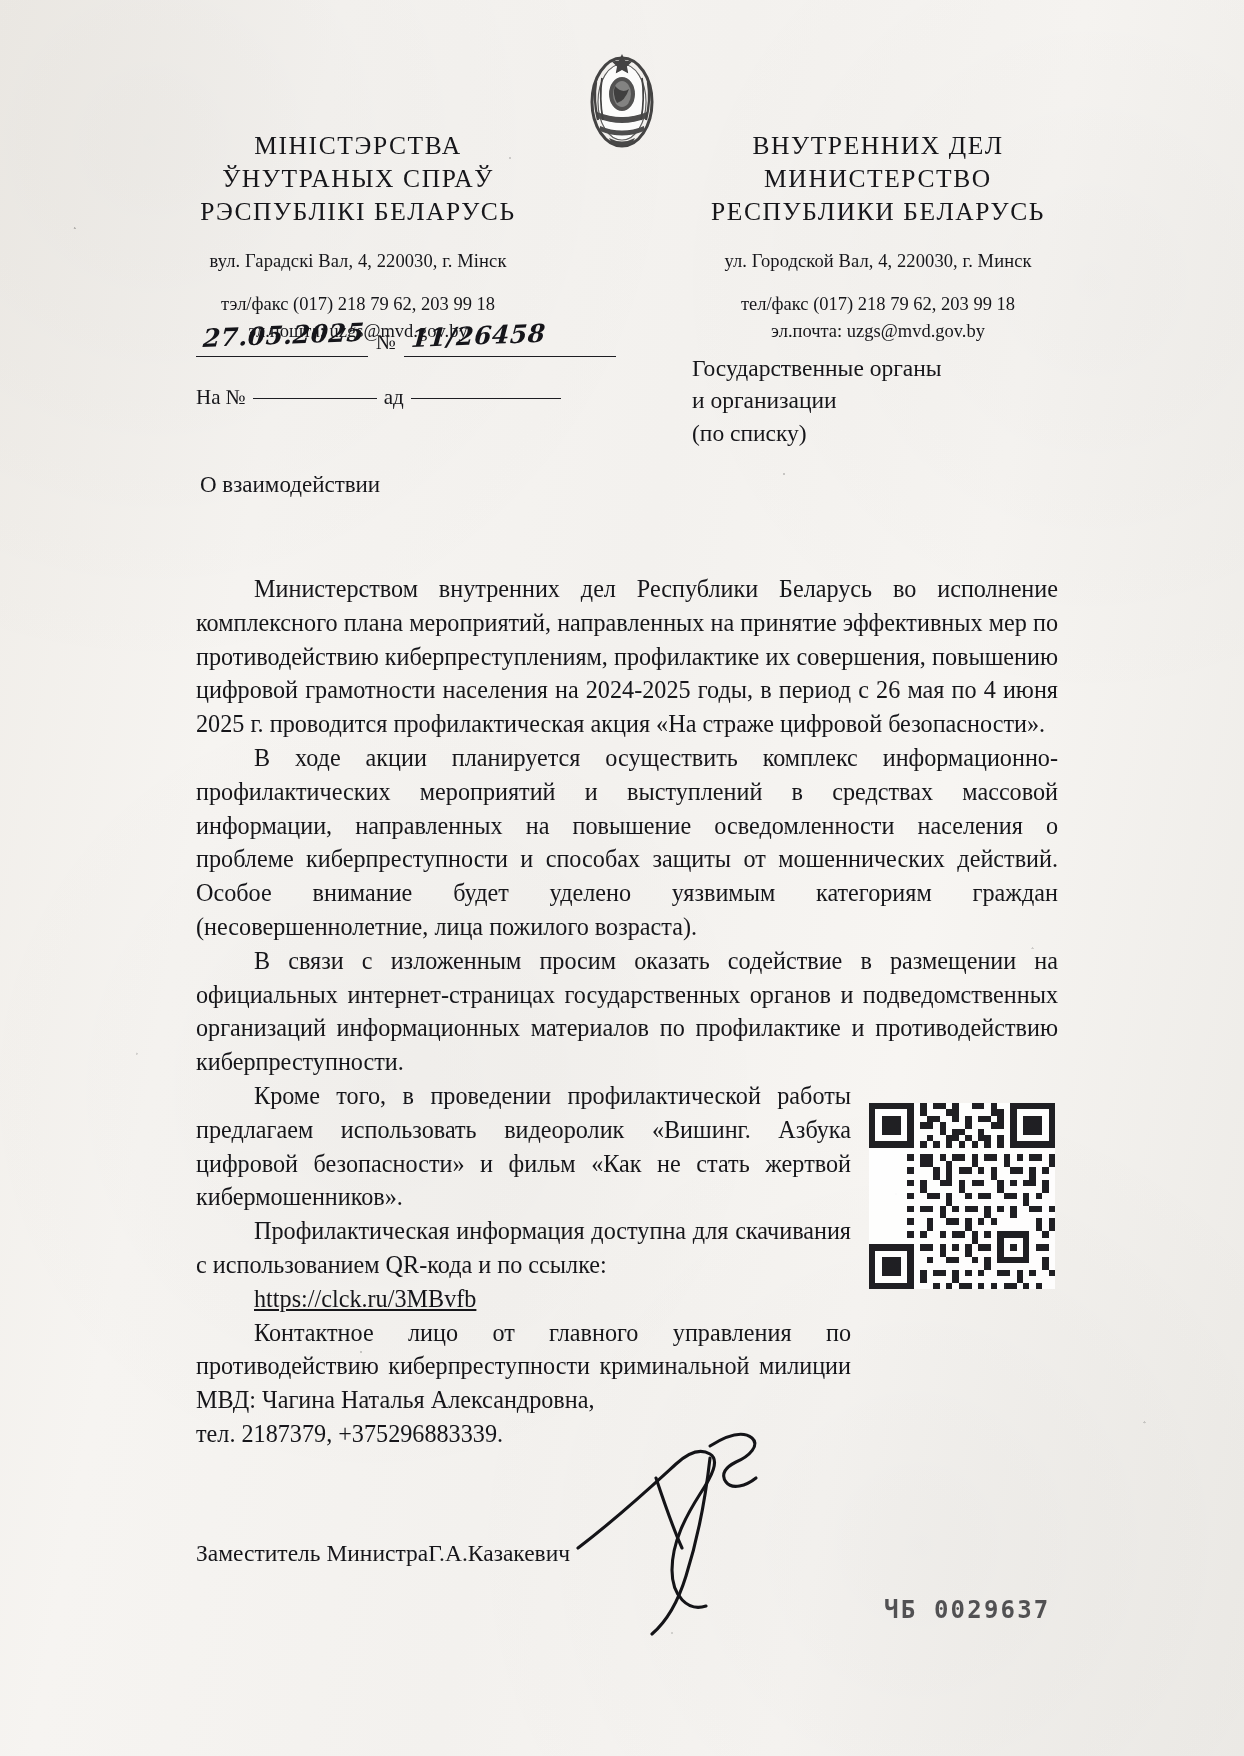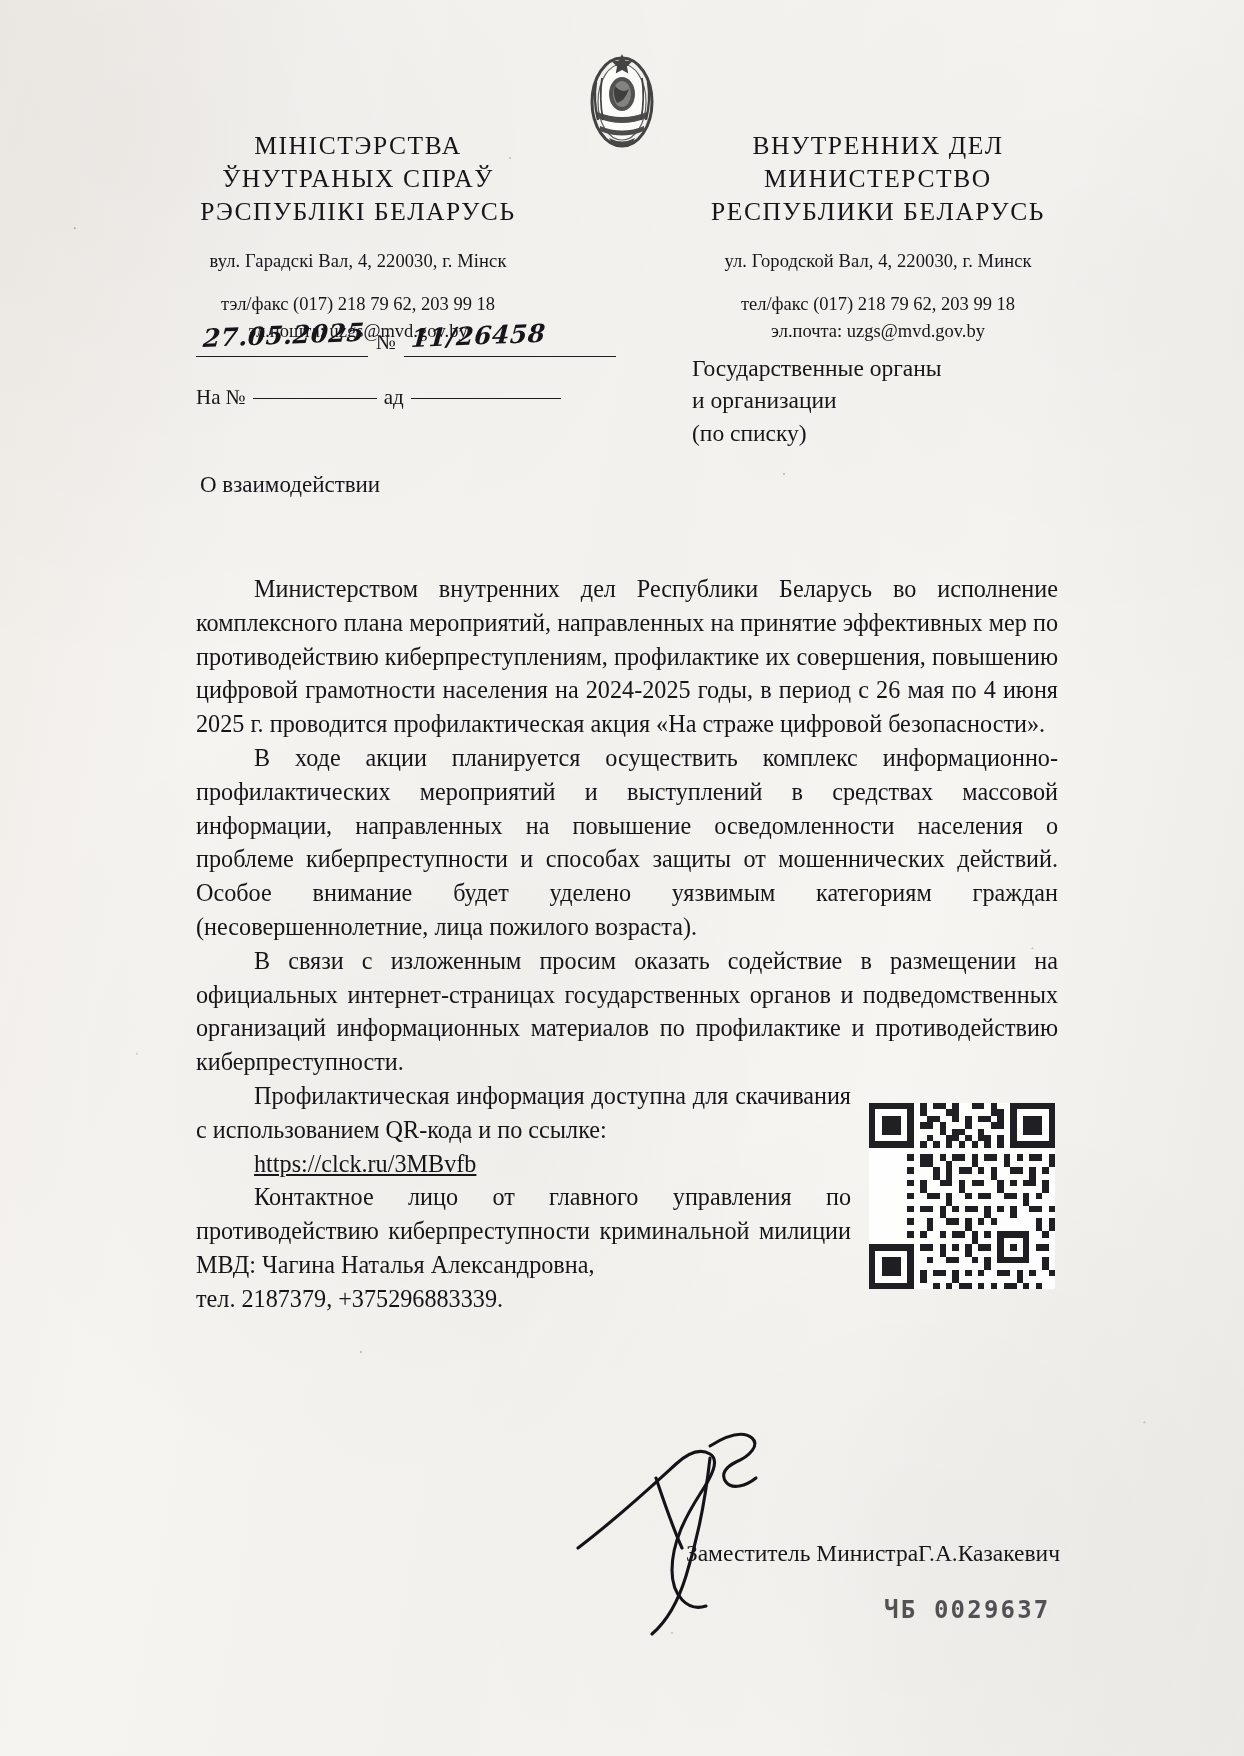--- a/index.html
+++ b/index.html
@@ -201,21 +201,21 @@
     opacity: .93;
   }
 
   
   .sig-row {
     position: absolute;
     top: 1540px;
     left: 196px;
     width: 864px;
     display: flex;
-    justify-content: flex-end;
+    justify-content: flex-start;
     align-items: baseline;
     font-size: 23.5px;
   }
   .scribble {
     position: absolute;
     top: 1420px;
     left: 560px;
     width: 260px;
     height: 230px;
     pointer-events: none;
@@ -316,20 +316,21 @@
     <div>и организации</div>
     <div>(по списку)</div>
   </div>
 
   <div class="subject">О взаимодействии</div>
 
   <div class="body">
     <p>Министерством внутренних дел Республики Беларусь во исполнение комплексного плана мероприятий, направленных на принятие эффективных мер по противодействию киберпреступлениям, профилактике их совершения, повышению цифровой грамотности населения на 2024-2025 годы, в период с 26 мая по 4 июня 2025 г. проводится профилактическая акция «На страже цифровой безопасности».</p>
     <p>В ходе акции планируется осуществить комплекс информационно-профилактических мероприятий и выступлений в средствах массовой информации, направленных на повышение осведомленности населения о проблеме киберпреступности и способах защиты от мошеннических действий. Особое внимание будет уделено уязвимым категориям граждан (несовершеннолетние, лица пожилого возраста).</p>
     <p>В связи с изложенным просим оказать содействие в размещении на официальных интернет-страницах государственных органов и подведомственных организаций информационных материалов по профилактике и противодействию киберпреступности.</p>
+    <p class="wrapqr">Кроме того, в проведении профилактической работы предлагаем использовать видеоролик «Вишинг. Азбука цифровой безопасности» и фильм «Как не стать жертвой кибермошенников».</p>
     <p class="wrapqr">Профилактическая информация доступна для скачивания с использованием QR-кода и по ссылке:</p>
     <p class="link-line"><a href="#">https://clck.ru/3MBvfb</a></p>
     <p class="wrapqr">Контактное лицо от главного управления по противодействию киберпреступности криминальной милиции МВД: Чагина Наталья Александровна,</p>
     <p style="text-indent:0">тел. 2187379, +375296883339.</p>
   </div>
 
   <svg class="qr" viewBox="0 0 29 29" shape-rendering="crispEdges">
     <rect width="29" height="29" fill="#ffffff"></rect>
     <g fill="#101014">
 

